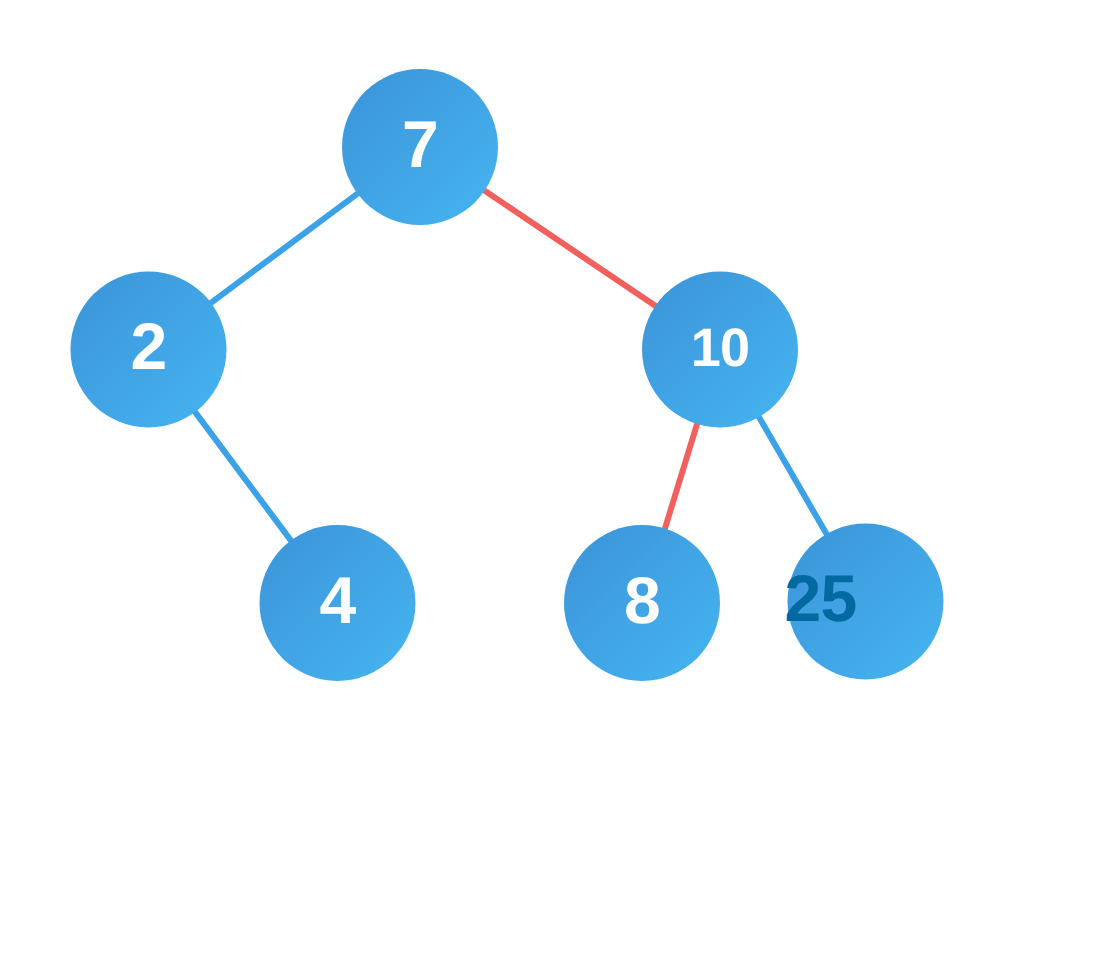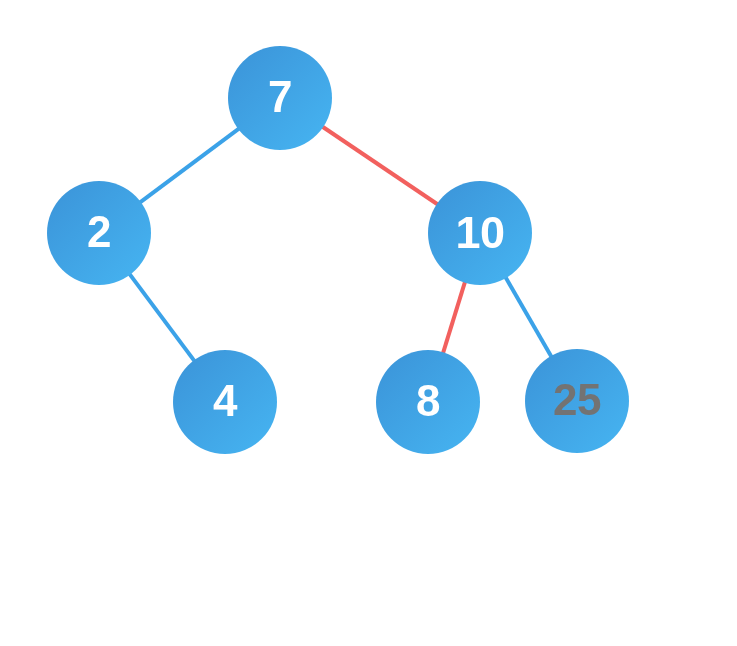--- a/index.html
+++ b/index.html
@@ -73,27 +73,27 @@
       </g>
   </svg>
 
   <div id="labels-layer">
       <div class="tree-node" style="left: 228px; top: 46px; width: 104px; height: 104px; font-size: 44px; color: rgb(255, 255, 255);">
         <span class="node-label">7</span>
       </div>
       <div class="tree-node" style="left: 47px; top: 181px; width: 104px; height: 104px; font-size: 44px; color: rgb(255, 255, 255);">
         <span class="node-label">2</span>
       </div>
-      <div class="tree-node" style="left: 428px; top: 181px; width: 104px; height: 104px; font-size: 45px; color: rgb(255, 255, 255);">
+      <div class="tree-node" style="left: 428px; top: 181px; width: 104px; height: 104px; font-size: 36px; color: rgb(255, 255, 255);">
         <span class="node-label">10</span>
       </div>
       <div class="tree-node" style="left: 173px; top: 350px; width: 104px; height: 104px; font-size: 44px; color: rgb(255, 255, 255);">
         <span class="node-label">4</span>
       </div>
       <div class="tree-node" style="left: 376px; top: 350px; width: 104px; height: 104px; font-size: 44px; color: rgb(255, 255, 255);">
         <span class="node-label">8</span>
       </div>
-      <div class="tree-node" style="left: 525px; top: 349px; width: 104px; height: 104px; font-size: 44px; color: #737373;">
+      <div class="tree-node" style="left: 495px; top: 349px; width: 104px; height: 104px; font-size: 44px; color: #0369a1;">
         <span class="node-label">25</span>
       </div>
     </div>
 
 </div>
 
 </body></html>

